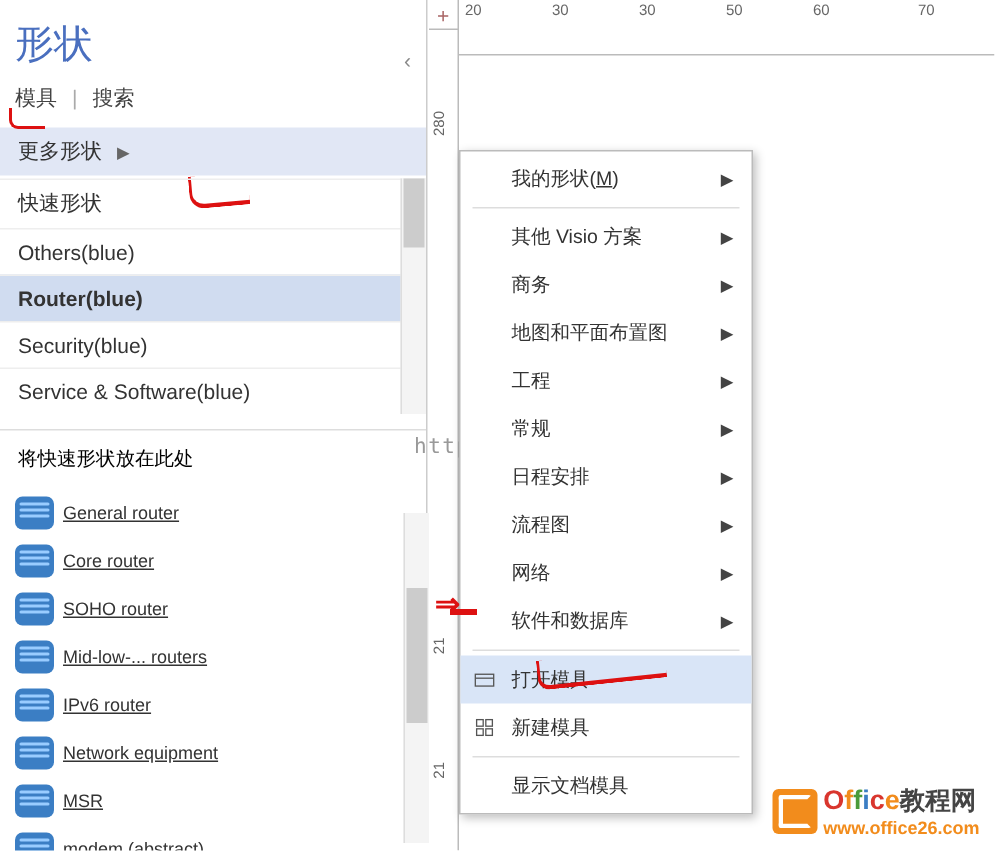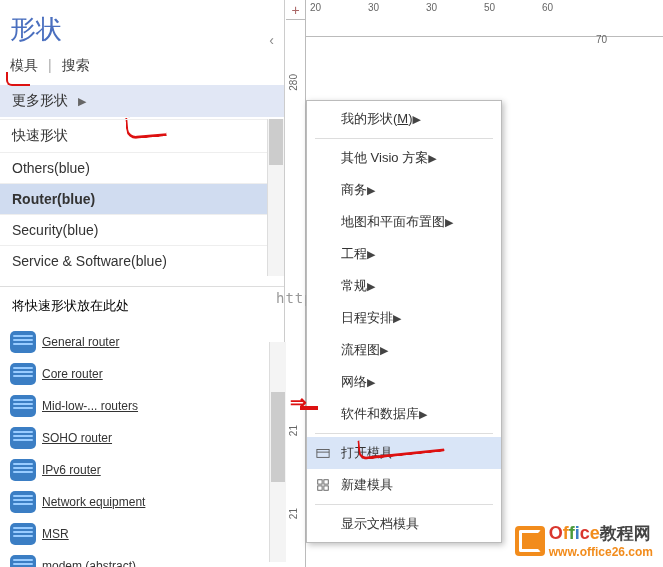--- a/index.html
+++ b/index.html
@@ -36,21 +36,21 @@
 
 .canvas { position: absolute; left: 286px; top: 0; right: 0; bottom: 0; background: #fff; }
 .ruler-h { position: absolute; top: 0; left: 20px; right: 0; height: 37px; border-bottom: 1px solid #bbb; background: #fff; font-size: 10px; color: #666; }
 .ruler-h .tick { position: absolute; top: 2px; }
 .ruler-v { position: absolute; top: 20px; left: 0; width: 20px; bottom: 0; border-right: 1px solid #bbb; background:#fff; font-size:10px; color:#666; }
 .ruler-v .tick { position:absolute; left:2px; writing-mode: vertical-rl; transform: rotate(180deg); }
 .ruler-corner { position:absolute; top:0; left:0; width:20px; height:20px; border-right:1px solid #bbb; border-bottom:1px solid #bbb; display:flex; align-items:center; justify-content:center; color:#a66; font-size:14px; }
 .watermark { position: absolute; top: 290px; left: -10px; color: #999; font-size: 14px; letter-spacing: 1px; font-family: monospace; }
 
 .context-menu { position: absolute; left: 306px; top: 100px; width: 196px; background: #fff; border: 1px solid #bbb; box-shadow: 2px 2px 6px rgba(0,0,0,0.25); font-size: 13px; padding: 2px 0; }
-.menu-item { padding: 7px 12px 7px 34px; display: flex; justify-content: flex-start; align-items: center; position: relative; }
+.menu-item { padding: 7px 12px 7px 34px; display: flex; justify-content: space-between; align-items: center; position: relative; }
 .menu-item:hover, .menu-item.hover { background: #d9e5f7; }
 .menu-item .sub-arrow { color: #444; font-size: 11px; }
 .menu-sep { height: 1px; background: #ddd; margin: 3px 8px; }
 .menu-icon { position: absolute; left: 8px; width: 16px; height: 16px; display: flex; align-items: center; justify-content: center; color: #555; }
 .menu-icon svg { width: 14px; height: 14px; }
 
 .redmark3 { position:absolute; left:290px; top:390px; color:#d11; font-weight:900; font-size:20px; }
 .redmark3b { position:absolute; left:300px; top:406px; width:18px; height:4px; background:#d11; }
 .redmark3c { position:absolute; left:358px; top:436px; width:86px; height:20px; border-bottom:3px solid #d11; border-left:2px solid #d11; border-radius: 0 0 0 8px; transform: rotate(-6deg); }
 
@@ -104,25 +104,25 @@
       <div class="shape-item">
         <div class="shape-icon"></div>
         <div class="shape-label">General router</div>
       </div>
       <div class="shape-item">
         <div class="shape-icon"></div>
         <div class="shape-label">Core router</div>
       </div>
       <div class="shape-item">
         <div class="shape-icon"></div>
+        <div class="shape-label">SOHO router</div>
+      </div>
+      <div class="shape-item">
+        <div class="shape-icon"></div>
         <div class="shape-label">Mid-low-... routers</div>
-      </div>
-      <div class="shape-item">
-        <div class="shape-icon"></div>
-        <div class="shape-label">SOHO router</div>
       </div>
       <div class="shape-item">
         <div class="shape-icon"></div>
         <div class="shape-label">IPv6 router</div>
       </div>
       <div class="shape-item">
         <div class="shape-icon"></div>
         <div class="shape-label">Network equipment</div>
       </div>
       <div class="shape-item">
@@ -144,21 +144,21 @@
 </div>
 
 <div class="canvas">
   <div class="ruler-corner">+</div>
   <div class="ruler-h" id="ruler-h">
       <span class="tick" style="left: 4px;">20</span>
       <span class="tick" style="left: 62px;">30</span>
       <span class="tick" style="left: 120px;">30</span>
       <span class="tick" style="left: 178px;">50</span>
       <span class="tick" style="left: 236px;">60</span>
-      <span class="tick" style="left: 290px; margin-top: 32px;">70</span>
+      <span class="tick" style="left: 306px;">70</span>
     </div>
   <div class="ruler-v" id="ruler-v">
       <span class="tick" style="top: 54px;">280</span>
       <span class="tick" style="top: 405px;">21</span>
       <span class="tick" style="top: 488px;">21</span>
     </div>
   <div class="watermark">http://blog.csdn.net/</div>
 </div>
 
 <div class="context-menu" id="context-menu">

